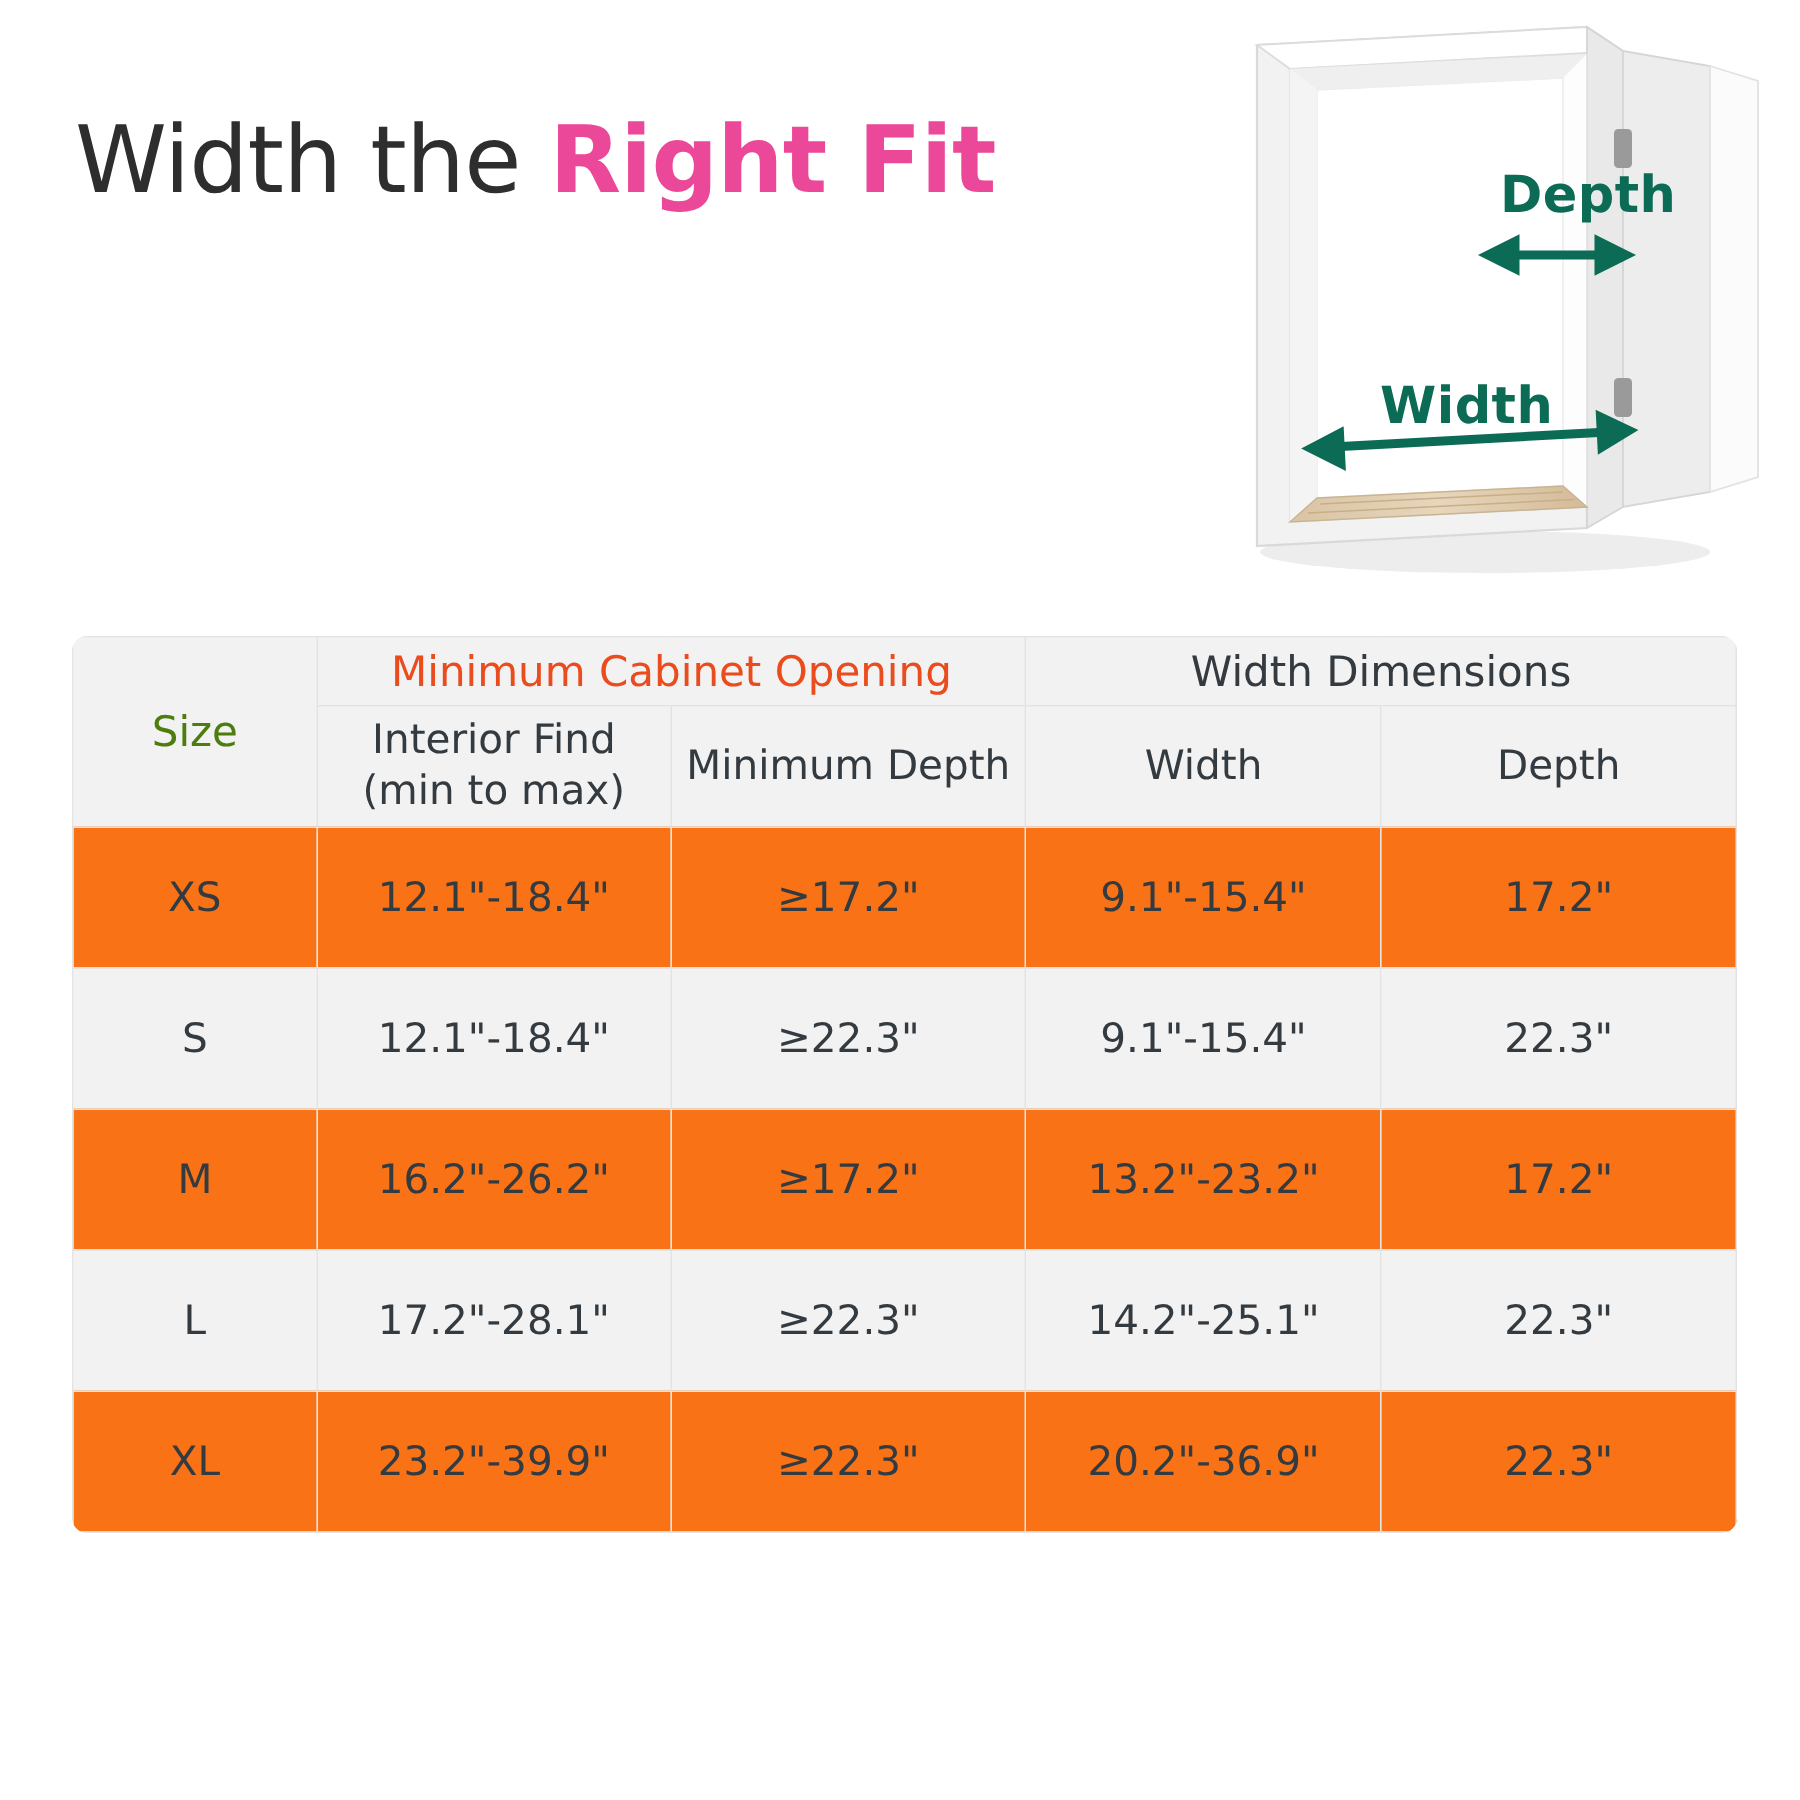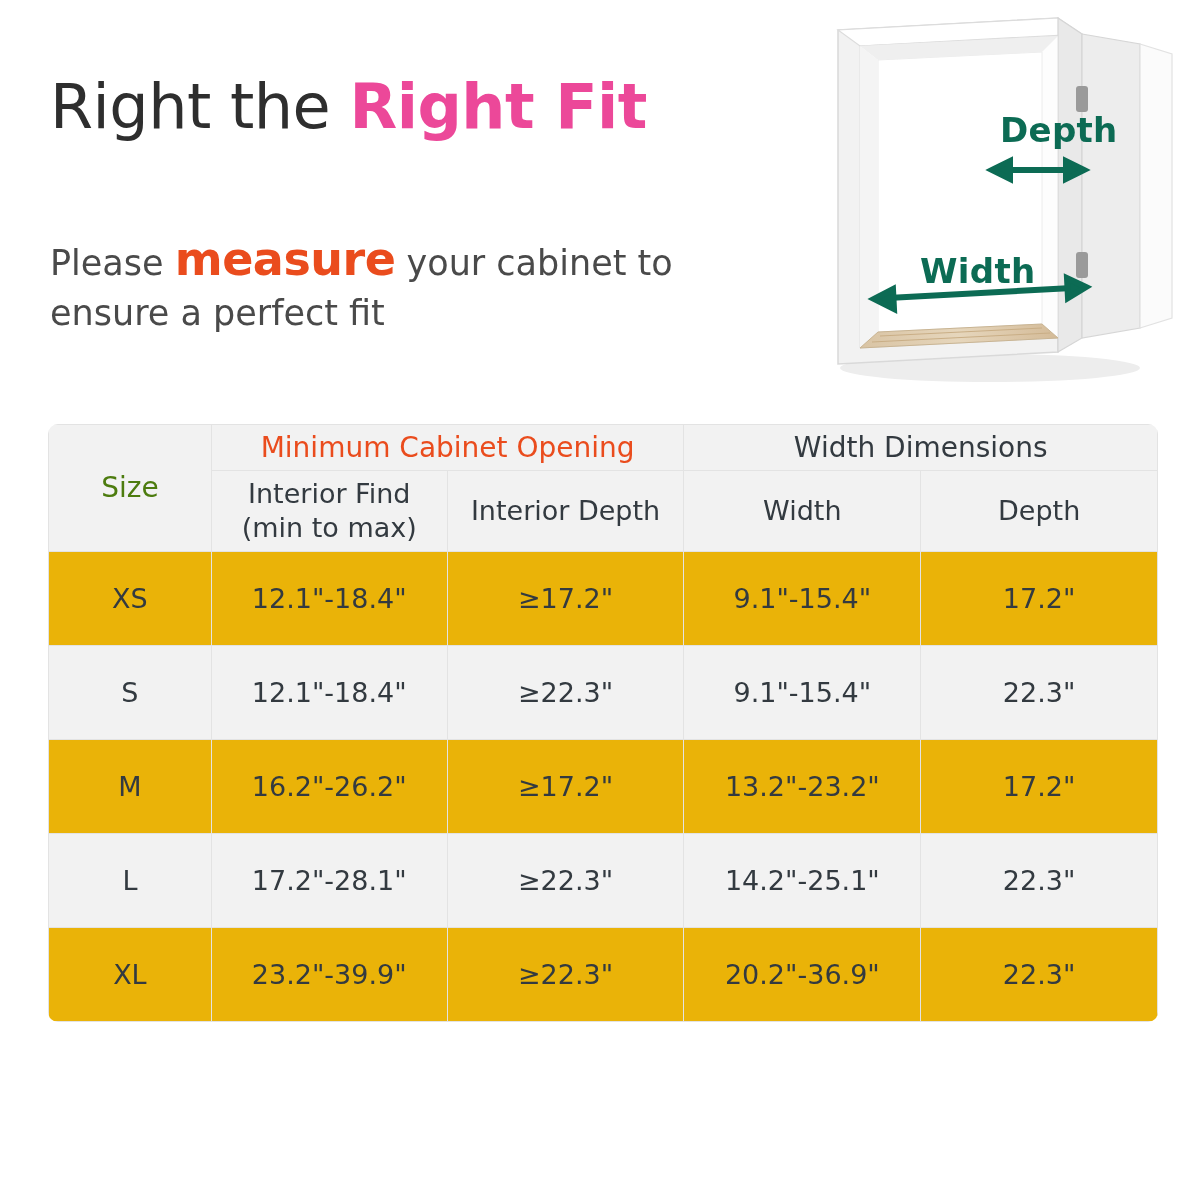--- a/index.html
+++ b/index.html
@@ -99,46 +99,43 @@
   .sub-hdr th {
     background: #f2f2f2;
     font-size: 27px;
     font-weight: 400;
     color: #333a40;
     padding: 16px 8px;
     line-height: 1.25;
   }
   tbody td { height: 94px; }
   tbody tr.alt td { background: #f2f2f2; }
-  tbody tr td { background: #eab308; }
+  tbody tr td { background: #f97316; }
 
   
   .table-area { border-radius: 10px; overflow: hidden; }
 
   
   .footnote {
     position: absolute;
     left: 50px; top: 1118px;
     font-size: 30px;
     color: #4a4a4a;
     white-space: nowrap;
   }
 </style>
 </head>
 <body>
 
 <div class="page">
 
   <div class="headline">
-    <span class="light">Right the </span><span class="bold">Right Fit</span>
+    <span class="light">Width the </span><span class="bold">Right Fit</span>
   </div>
 
-  <div class="subline">
-    <span>Please </span><span class="accent">measure</span><span> your cabinet to ensure a perfect fit</span>
-  </div>
 
   <div class="cabinet-wrap">
     <svg class="cab-svg" width="370" height="390" viewBox="0 0 370 390">
       <defs>
         <linearGradient id="gFloor" x1="0" y1="0" x2="0" y2="1">
           <stop offset="0%" stop-color="#f7f7f7"></stop>
           <stop offset="100%" stop-color="#ffffff"></stop>
         </linearGradient>
         <linearGradient id="gWood" x1="0" y1="0" x2="1" y2="0">
           <stop offset="0%" stop-color="#d9c4a4"></stop>
@@ -196,21 +193,21 @@
         <tr class="hdr-row">
           <th rowspan="2" class="hdr-size" style="width:163px">Size</th>
           <th colspan="2" class="hdr-grp">Minimum Cabinet Opening</th>
           <th colspan="2" class="hdr-grp plain">Width Dimensions</th>
         </tr>
         <tr class="sub-hdr">
           <th style="width:236px">
             <div>Interior Find</div>
             <div>(min to max)</div>
           </th>
-          <th style="width:237px">Interior Depth</th>
+          <th style="width:237px">Minimum Depth</th>
           <th style="width:237px">Width</th>
           <th style="width:237px">Depth</th>
         </tr>
       </thead>
       <tbody>
         <tr>
           <td>XS</td>
           <td>12.1"-18.4"</td>
           <td>≥17.2"</td>
           <td>9.1"-15.4"</td>

